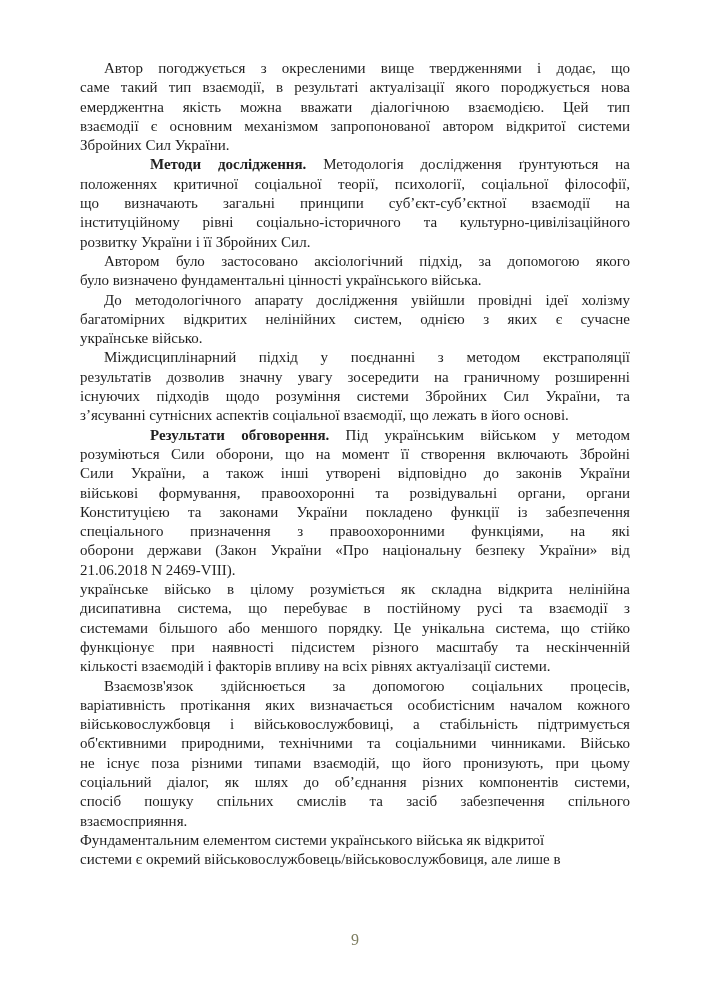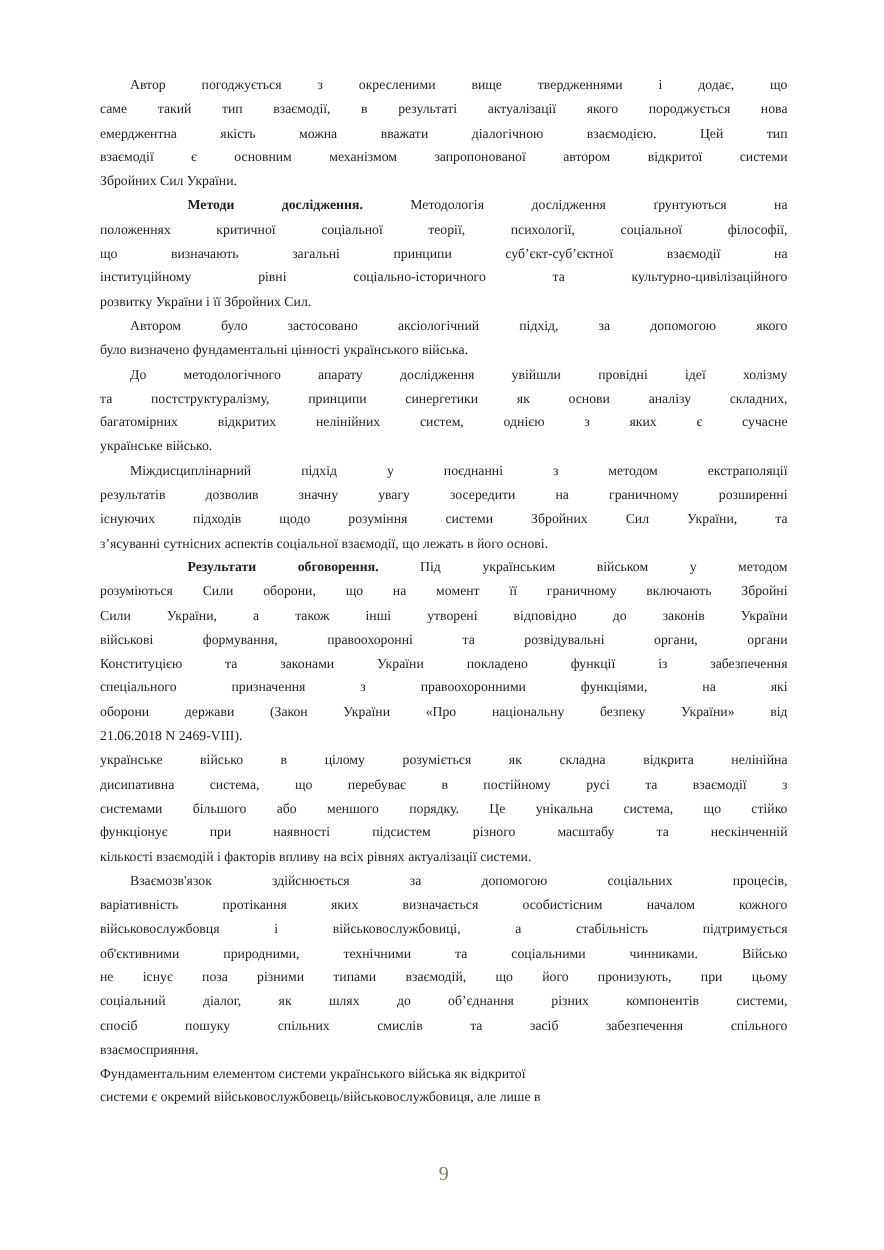--- a/index.html
+++ b/index.html
@@ -14,21 +14,21 @@
     background: #ffffff;
     overflow: hidden;
     font-family: "Liberation Serif", serif;
   }
   .textblock {
     position: absolute;
     left: 80px;
     top: 59px;
     width: 550px;
     color: #1f1f1f;
-    font-size: 11px;
+    font-size: 15px;
     line-height: 19.3px;
   }
   .para { margin: 0; }
   .line {
     height: 19.3px;
     overflow: hidden;
     text-align: justify;
     text-align-last: justify;
     white-space: normal;
   }
@@ -69,33 +69,32 @@
         <div class="line"><span>що визначають загальні принципи суб’єкт-суб’єктної взаємодії на</span></div>
         <div class="line"><span>інституційному рівні соціально-історичного та культурно-цивілізаційного</span></div>
         <div class="line lastline"><span>розвитку України і її Збройних Сил.</span></div>
       </div>
       <div class="para">
         <div class="line firstline"><span>Автором було застосовано аксіологічний підхід, за допомогою якого</span></div>
         <div class="line lastline"><span>було визначено фундаментальні цінності українського війська.</span></div>
       </div>
       <div class="para">
         <div class="line firstline"><span>До методологічного апарату дослідження увійшли провідні ідеї холізму</span></div>
-        <div class="line"><span>та постструктуралізму, принципи синергетики як основи аналізу складних,</span></div>
         <div class="line"><span>багатомірних відкритих нелінійних систем, однією з яких є сучасне</span></div>
         <div class="line lastline"><span>українське військо.</span></div>
       </div>
       <div class="para">
         <div class="line firstline"><span>Міждисциплінарний підхід у поєднанні з методом екстраполяції</span></div>
         <div class="line"><span>результатів дозволив значну увагу зосередити на граничному розширенні</span></div>
         <div class="line"><span>існуючих підходів щодо розуміння системи Збройних Сил України, та</span></div>
         <div class="line lastline"><span>з’ясуванні сутнісних аспектів соціальної взаємодії, що лежать в його основі.</span></div>
       </div>
       <div class="para">
         <div class="line firstline"><b>Результати обговорення.</b> <span>Під українським військом у методом</span></div>
-        <div class="line"><span>розуміються Сили оборони, що на момент її граничному включають Збройні</span></div>
+        <div class="line"><span>розуміються Сили оборони, що на момент її створення включають Збройні</span></div>
         <div class="line"><span>Сили України, а також інші утворені відповідно до законів України</span></div>
         <div class="line"><span>військові формування, правоохоронні та розвідувальні органи, органи</span></div>
         <div class="line"><span>Конституцією та законами України покладено функції із забезпечення</span></div>
         <div class="line"><span>спеціального призначення з правоохоронними функціями, на які</span></div>
         <div class="line"><span>оборони держави (Закон України «Про національну безпеку України» від</span></div>
         <div class="line lastline"><span>21.06.2018 N 2469-VIII).</span></div>
       </div>
       <div class="para">
         <div class="line"><span>українське військо в цілому розуміється як складна відкрита нелінійна</span></div>
         <div class="line"><span>дисипативна система, що перебуває в постійному русі та взаємодії з</span></div>

